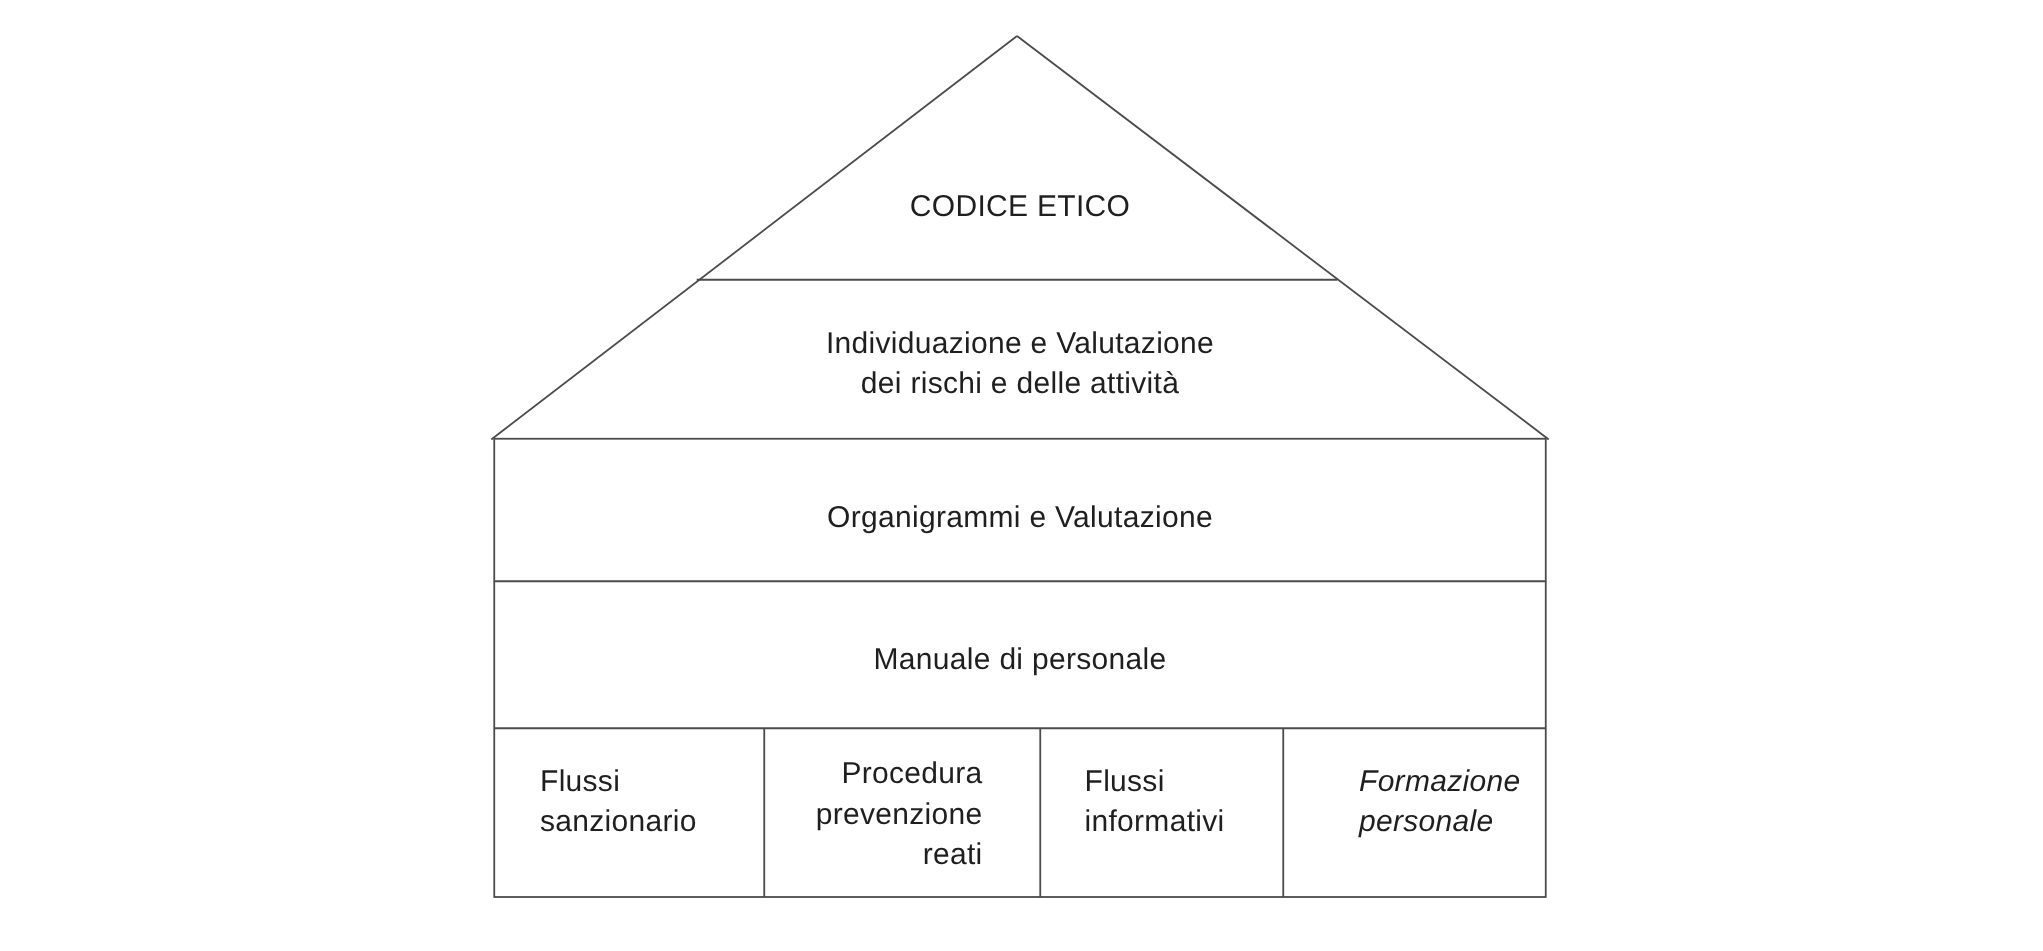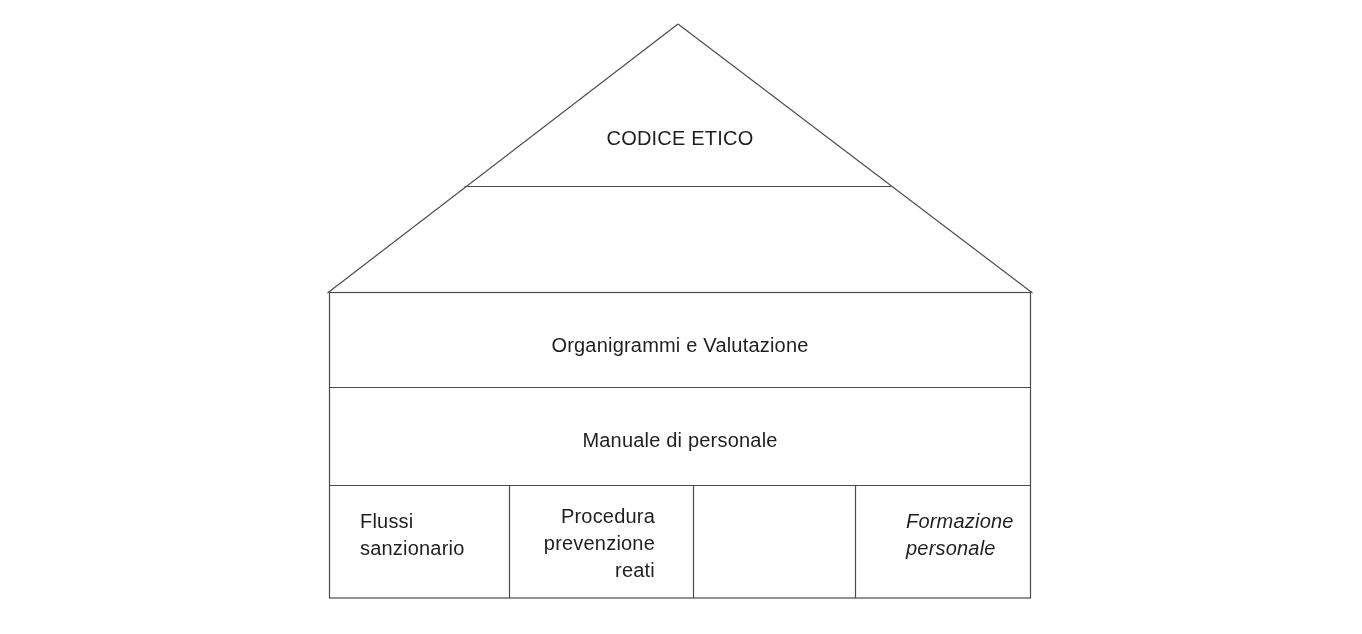--- a/index.html
+++ b/index.html
@@ -63,26 +63,29 @@
     <line x1="329.5" y1="485.5" x2="1030.5" y2="485.5"></line>
 
     <line x1="509.5" y1="485.5" x2="509.5" y2="598"></line>
     <line x1="693.5" y1="485.5" x2="693.5" y2="598"></line>
     <line x1="855.5" y1="485.5" x2="855.5" y2="598"></line>
   </svg>
 
   <div class="label centered roof-peak-label">CODICE ETICO</div>
 
   <div class="label centered roof-mid-label">
+    <div>Individuazione e Valutazione</div>
+    <div>dei rischi e delle attività</div>
   </div>
 
   <div class="label centered row1-label">Organigrammi e Valutazione</div>
 
   <div class="label centered row2-label">Manuale di personale</div>
 
   <div class="label cell-label c1">Flussi sanzionario</div>
 
   <div class="label cell-label c2">Procedura prevenzione reati</div>
 
+  <div class="label cell-label c3">Flussi informativi</div>
 
   <div class="label cell-label c4">Formazione personale</div>
 
 </div>
 
 </body></html>

